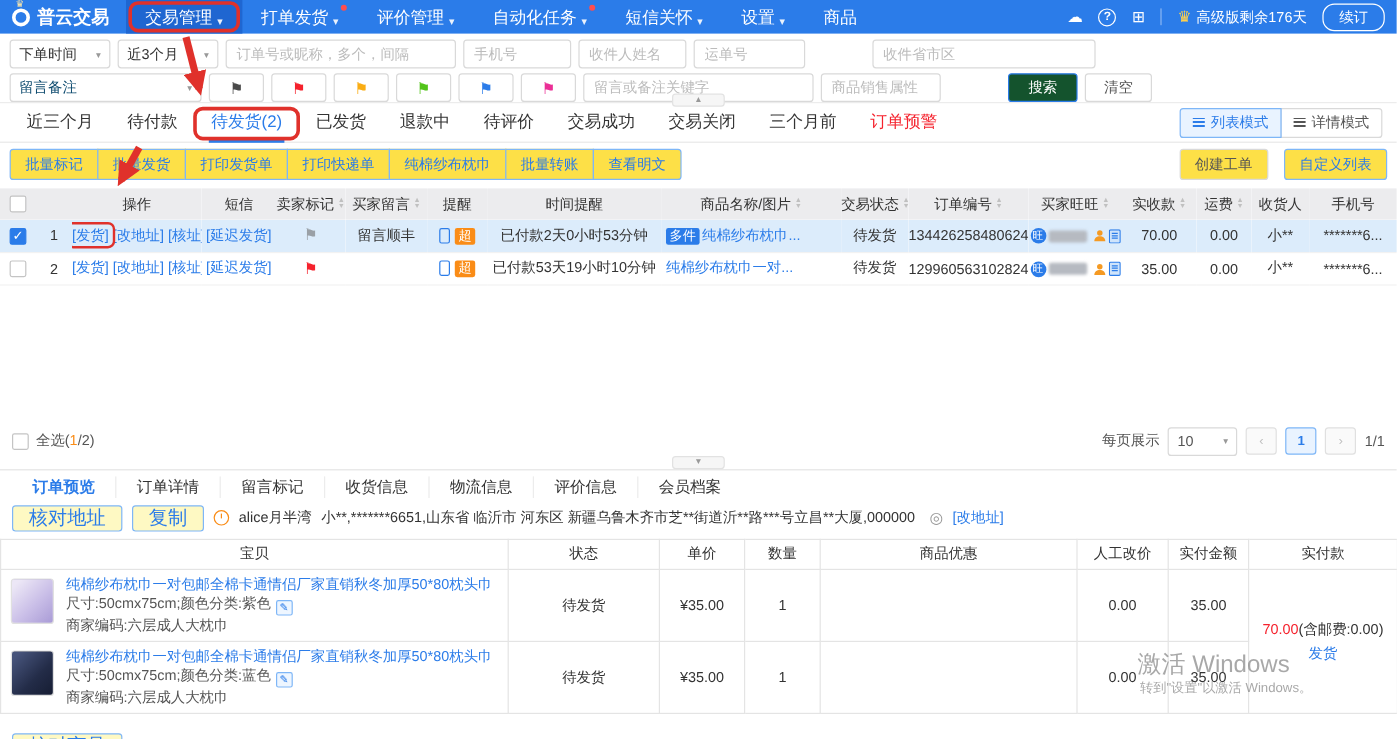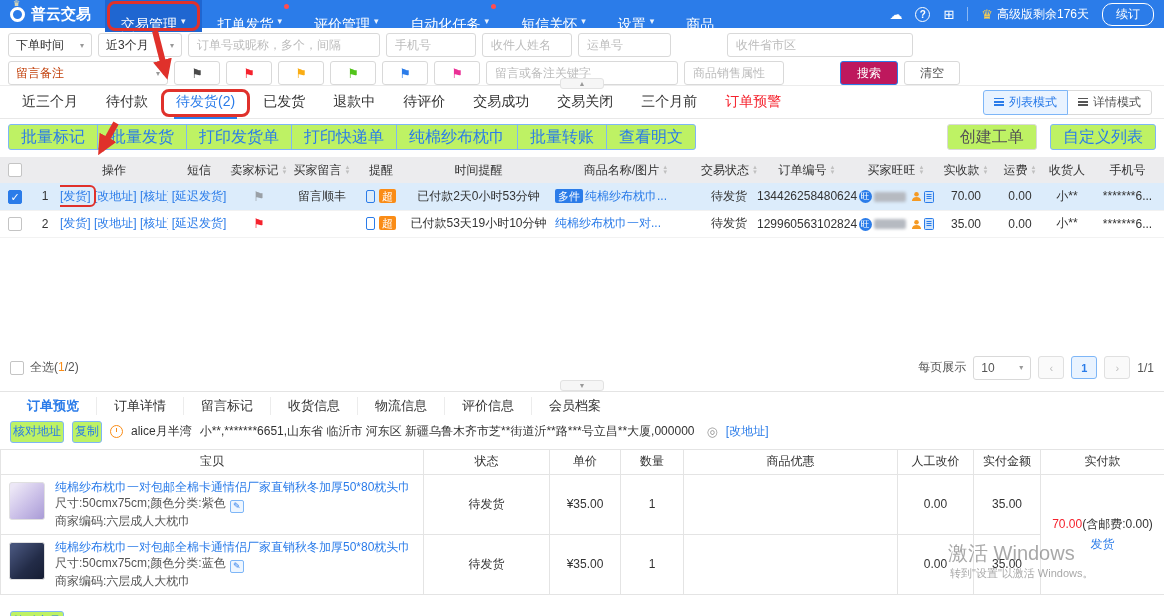--- a/index.html
+++ b/index.html
@@ -5,61 +5,61 @@
 *{box-sizing:border-box;margin:0;padding:0}
 html,body{width:1164px;height:616px}
 body{font-family:"Liberation Sans","DejaVu Sans",sans-serif;font-size:12px;color:#333;background:#fff;position:relative;overflow:hidden}
 a,.lnk{color:#2b7ce9;text-decoration:none;cursor:pointer}
 
 .navbar{height:28px;background:#2b7ce9;display:flex;align-items:center;color:#fff;padding:0 10px}
 .logo{display:flex;align-items:center;gap:6px;font-size:15px;font-weight:bold;margin-right:14px;position:relative;white-space:nowrap}
 .logo-ring{width:15px;height:15px;border:3px solid #fff;border-radius:50%;display:inline-block}
 .logo-crown{position:absolute;left:3px;top:-6px;font-size:8px;color:#ffe9a8}
 .nav-items{display:flex;height:28px;align-items:stretch}
-.nav-item{display:flex;align-items:flex-start;padding:16px 16px;font-size:14px;cursor:pointer;position:relative;white-space:nowrap}
+.nav-item{display:flex;align-items:flex-end;padding:4px 16px;font-size:14px;cursor:pointer;position:relative;white-space:nowrap}
 .nav-item.active{background:#1f66d1}
 .caret{font-size:9px;margin-left:4px;opacity:.9}
 .dot{position:absolute;top:4px;right:9px;width:5px;height:5px;background:#ff4d4f;border-radius:50%}
 .nav-right{margin-left:auto;display:flex;align-items:center;gap:13px}
 .nav-ic{font-size:13px;cursor:pointer;color:#fff}
 .nav-ic.circ{width:15px;height:15px;border:1.5px solid #fff;border-radius:50%;display:flex;align-items:center;justify-content:center;font-size:10px;font-weight:bold}
 .nav-divider{width:1px;height:14px;background:rgba(255,255,255,.45)}
 .vip{display:flex;align-items:center;gap:4px;font-size:12px;white-space:nowrap}
 .vip-crown{color:#ffd04c;font-size:13px}
 .renew{background:none;border:1px solid #fff;color:#fff;border-radius:10px;padding:2px 13px;font-size:12px;cursor:pointer}
 
 .filters{padding:5px 8px 0;border-bottom:1px solid #ececec;height:58px}
 .frow{display:flex;gap:6px;margin-bottom:4px;align-items:flex-start}
 .sel{height:24px;border:1px solid #d9d9d9;border-radius:3px;display:flex;align-items:center;justify-content:space-between;padding:0 7px;background:#fff;cursor:pointer;white-space:nowrap}
 .sel .sv{color:#999;font-size:8px;margin-left:8px}
-.sel.ph .txt{color:#c2410c}
+.sel.ph .txt{color:#0c4a6e}
 .datebox{height:24px;border:1px solid #d9d9d9;border-radius:3px;display:flex;align-items:center;padding:0 9px;width:252px;color:#444}
 .datebox .dsep{flex:1;text-align:center;color:#999}
 .inp{height:24px;border:1px solid #d9d9d9;border-radius:3px;padding:0 8px;font-size:12px;font-family:inherit;color:#333;outline:none}
 .inp::placeholder{color:#bcbcbc}
 .flagbtn{width:46px;height:24px;border:1px solid #d9d9d9;border-radius:3px;background:#fff;cursor:pointer;font-size:13px;line-height:1}
 .fc0{color:#4a4a4a}.fc1{color:#f5222d}.fc2{color:#faad14}.fc3{color:#52c41a}.fc4{color:#2b7ce9}.fc5{color:#eb2f96}
-.btn-primary{height:24px;background:#be185d;color:#fff;border:1px solid #2b7ce9;border-radius:3px;padding:0 16px;font-size:12px;cursor:pointer}
+.btn-primary{height:24px;background:#14532d;color:#fff;border:1px solid #2b7ce9;border-radius:3px;padding:0 16px;font-size:12px;cursor:pointer}
 .btn-plain{height:24px;background:#fff;color:#555;border:1px solid #d9d9d9;border-radius:3px;padding:0 15px;font-size:12px;cursor:pointer}
 .gap56{margin-left:50px}
 
 .status-tabs{display:flex;align-items:center;height:33px;border-bottom:1px solid #e8e8e8;padding:0 8px}
 .stab{padding:0 14px;font-size:14px;height:33px;display:flex;align-items:center;cursor:pointer;position:relative;white-space:nowrap;color:#333}
 .stab.active{color:#2b7ce9;font-weight:normal}
 .stab.active::before{content:"";position:absolute;left:12px;right:12px;bottom:0;height:3px;background:#2b7ce9}
 .stab.alert{color:#f5222d}
 .mode-group{margin-left:auto;display:flex;margin-right:4px}
 .mode-btn{height:25px;display:flex;align-items:center;gap:5px;padding:0 10px;border:1px solid #d9d9d9;background:#fff;font-size:12px;color:#555;cursor:pointer}
 .mode-btn.active{border-color:#7eb6f7;background:#e9f3ff;color:#2b7ce9;z-index:1}
 .mode-btn.l{border-radius:3px 0 0 3px}.mode-btn.r{border-radius:0 3px 3px 0;margin-left:-1px}
 .bars{width:10px;height:8px;background:repeating-linear-gradient(to bottom,currentColor 0 1.5px,transparent 1.5px 3.25px)}
 
 .toolbar{display:flex;align-items:center;padding:5px 8px}
 .group{display:flex}
-.tb{height:26px;padding:0 12px;font-size:16px;background:#bef264;cursor:pointer;white-space:nowrap}
+.tb{height:26px;padding:0 12px;font-size:12px;background:#fde047;cursor:pointer;white-space:nowrap}
 .tb.blue{border:1px solid #7eb6f7;color:#2b7ce9;margin-left:-1px}
 .tb.blue.first{margin-left:0;border-radius:3px 0 0 3px}
 .tb.blue.last{border-radius:0 3px 3px 0}
 .tb.gray{border:1px solid #d9d9d9;color:#555;margin-left:-1px}
 .tb.gray.first{margin-left:14px;border-radius:3px 0 0 3px}
 .tb.gray.last{border-radius:0 3px 3px 0}
 .tb.single{border-radius:3px;margin-left:10px}
 .tb.blue-single{border:1px solid #7eb6f7;color:#2b7ce9;border-radius:3px;margin-left:10px}
 .tb.gray-single{border:1px solid #d9d9d9;color:#555}
 
@@ -87,21 +87,21 @@
 .pp-sel .sv{font-size:8px;color:#999}
 .pg-btn{width:26px;height:23px;border:1px solid #e0e0e0;border-radius:3px;display:flex;align-items:center;justify-content:center;color:#c0c0c0;background:#fafafa;cursor:pointer;font-size:11px}
 .pg-btn.cur{border-color:#7eb6f7;background:#e9f3ff;color:#2b7ce9;font-weight:bold}
 
 .detail-panel{border-top:1px solid #e4e4e4;margin-top:10px}
 .dtabs{display:flex;align-items:center;padding:5px 10px 3px}
 .dtab{padding:0 17px;font-size:13px;cursor:pointer;color:#333;white-space:nowrap}
 .dtab+.dtab{border-left:1px solid #ececec}
 .dtab.active{color:#2b7ce9;font-weight:bold}
 .addr-row{display:flex;align-items:center;gap:8px;padding:3px 10px 6px;color:#333}
-.btn-blue-o{height:22px;border:1px solid #7eb6f7;color:#2b7ce9;background:#bef264;border-radius:3px;padding:0 2px;font-size:12px;cursor:pointer}
+.btn-blue-o{height:22px;border:1px solid #7eb6f7;color:#2b7ce9;background:#fef9c3;border-radius:3px;padding:0 13px;font-size:16px;cursor:pointer}
 .clock-ic{width:13px;height:13px;border:1.5px solid #fa8c16;border-radius:50%;display:inline-block;position:relative}
 .clock-ic::after{content:"";position:absolute;left:4.5px;top:2px;width:1.5px;height:4px;background:#fa8c16}
 .eye-ic{color:#999;font-size:13px;cursor:pointer;margin-left:4px}
 .detail-tbl{width:1164px;border-collapse:collapse;table-layout:fixed}
 .detail-tbl th{border:1px solid #e4e4e4;height:25px;font-weight:normal;color:#333;background:#fff}
 .detail-tbl td{border:1px solid #e4e4e4;text-align:center;font-size:12px;color:#333}
 .prod-cell{text-align:left!important;padding:5px 8px 5px 8px}
 .thumb{width:36px;height:38px;border-radius:3px;float:left;margin:2px 10px 0 0;border:1px solid #e0e0e0}
 .thumb.t1{background:linear-gradient(135deg,#ece7f6 10%,#cbc0e8 55%,#a99bd6)}
 .thumb.t2{background:linear-gradient(135deg,#46537a 10%,#232c48 60%,#161d33)}

